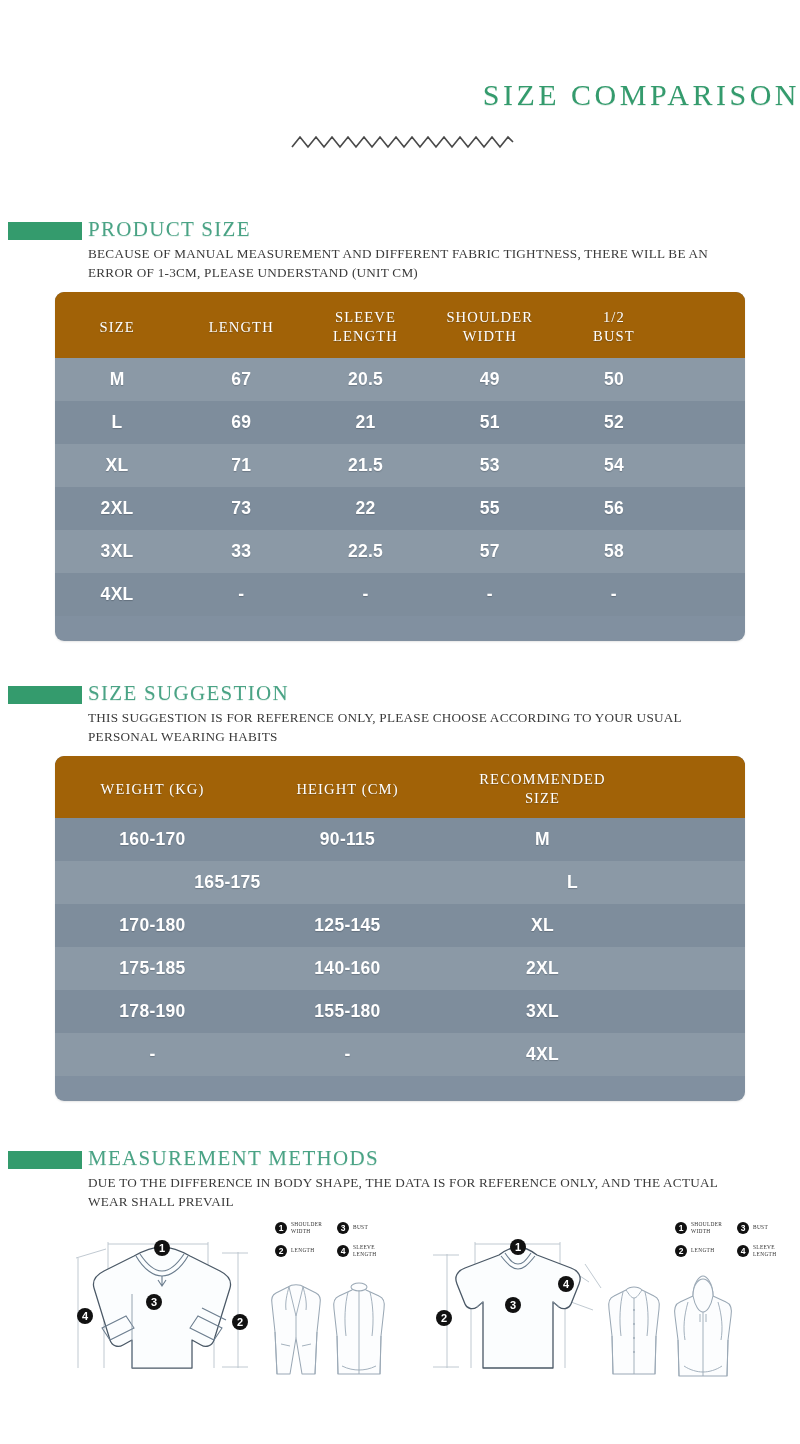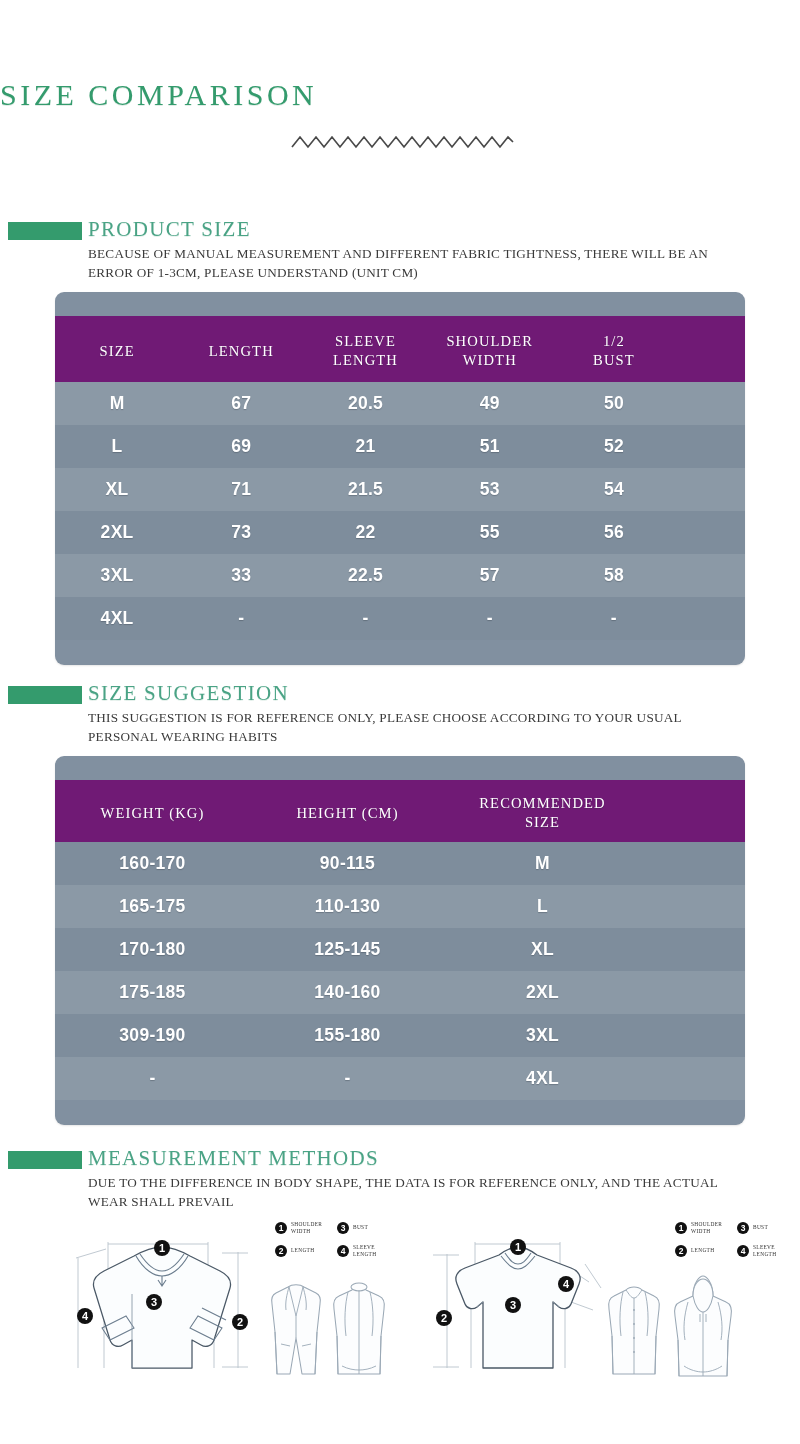--- a/index.html
+++ b/index.html
@@ -14,21 +14,21 @@
     font-family: "Liberation Serif", serif;
     overflow: hidden;
   }
 
   
   .title-wrap {
     position: absolute;
     top: 76px;
     left: 0;
     width: 800px;
-    text-align: left;
+    text-align: right;
   }
   .main-title {
     font-family: "Liberation Serif", serif;
     font-size: 30px;
     letter-spacing: 3.5px;
     color: #349b6d;
     font-weight: normal;
     margin: 0;
     line-height: 38px;
     text-shadow: 0 1px 0 rgba(200,220,210,.55);
@@ -87,22 +87,21 @@
     box-shadow: 0 1px 2px rgba(0,0,0,.10);
   }
   .trow {
     display: flex;
     width: 100%;
     box-sizing: border-box;
   }
   .trow.shade-a { background: #7e8d9c; }
   .trow.shade-b { background: #8b99a6; }
   .trow.head {
-    background: #701a75;
-    margin-top: 24px;
+    background: #a16207;
   }
   .tcell {
     flex: 1 1 0;
     text-align: center;
     color: #ffffff;
     box-sizing: border-box;
     display: flex;
     align-items: center;
     justify-content: center;
   }
@@ -335,35 +334,34 @@
     </div>
   </div>
 
   <div class="trow body shade-a">
     <div class="tcell">160-170</div>
     <div class="tcell">90-115</div>
     <div class="tcell">M</div>
   </div>
   <div class="trow body shade-b">
     <div class="tcell">165-175</div>
-    <div class="tcell">110-130</div>
     <div class="tcell">L</div>
   </div>
   <div class="trow body shade-a">
     <div class="tcell">170-180</div>
     <div class="tcell">125-145</div>
     <div class="tcell">XL</div>
   </div>
   <div class="trow body shade-b">
     <div class="tcell">175-185</div>
     <div class="tcell">140-160</div>
     <div class="tcell">2XL</div>
   </div>
   <div class="trow body shade-a">
-    <div class="tcell">309-190</div>
+    <div class="tcell">178-190</div>
     <div class="tcell">155-180</div>
     <div class="tcell">3XL</div>
   </div>
   <div class="trow body shade-b">
     <div class="tcell">-</div>
     <div class="tcell">-</div>
     <div class="tcell">4XL</div>
   </div>
   <div class="pad-bottom shade-b"></div>
 </div>

